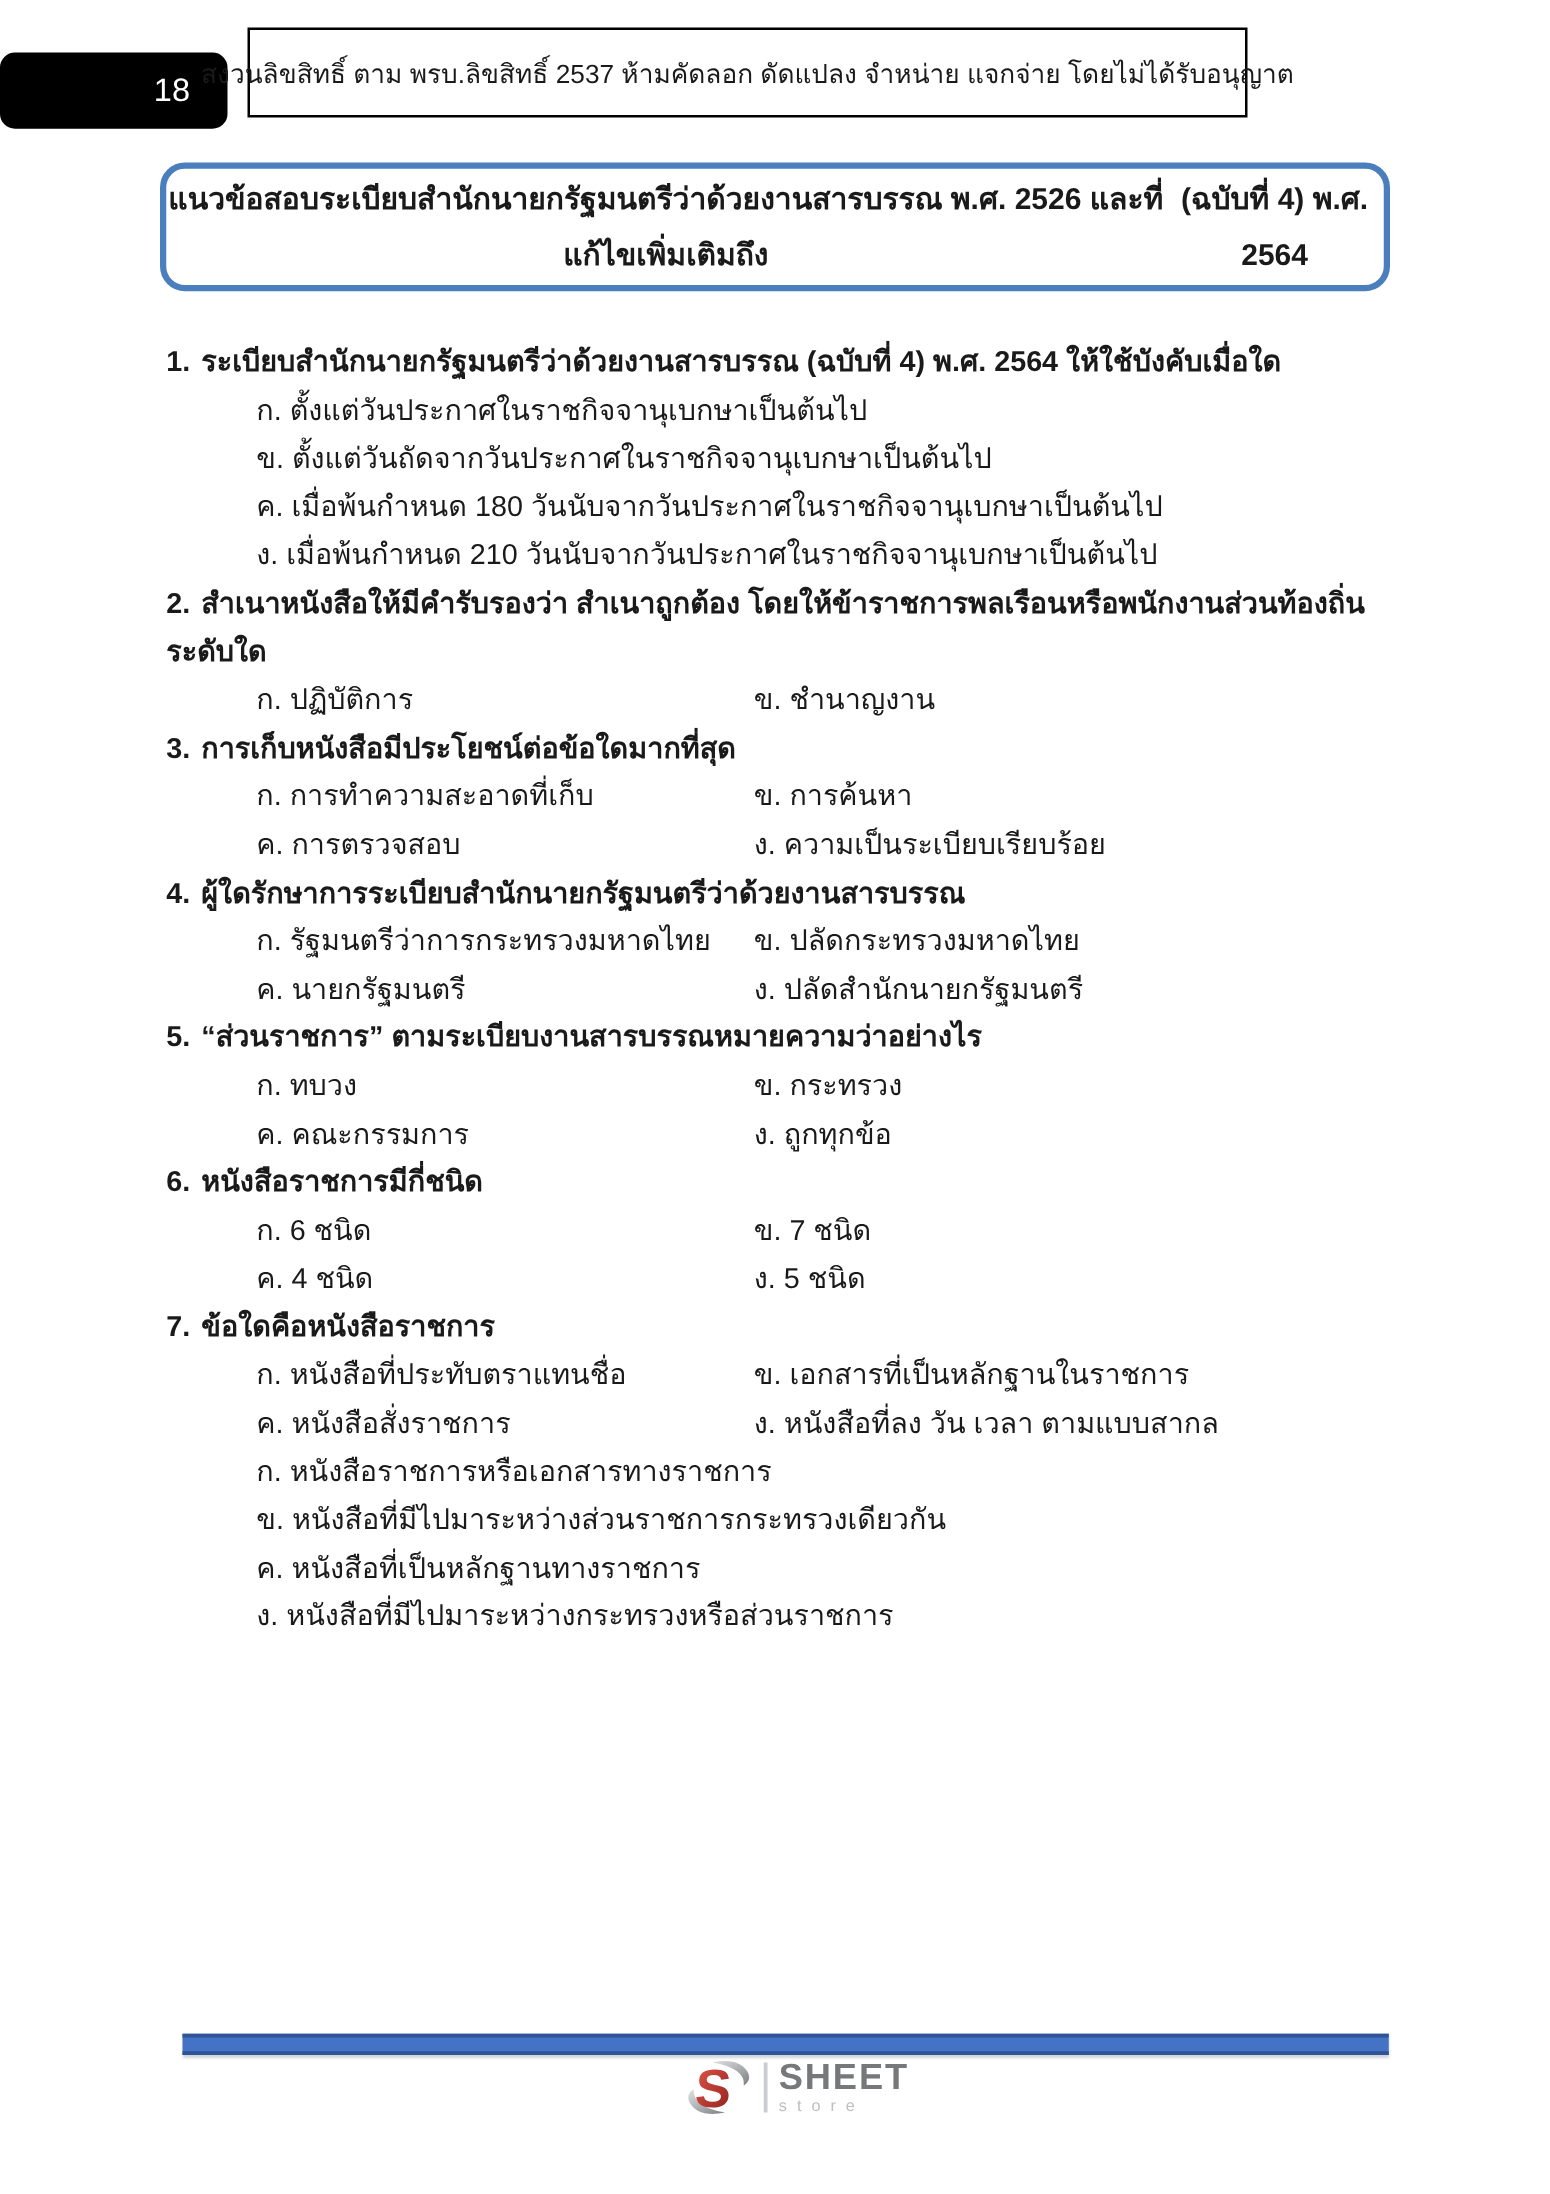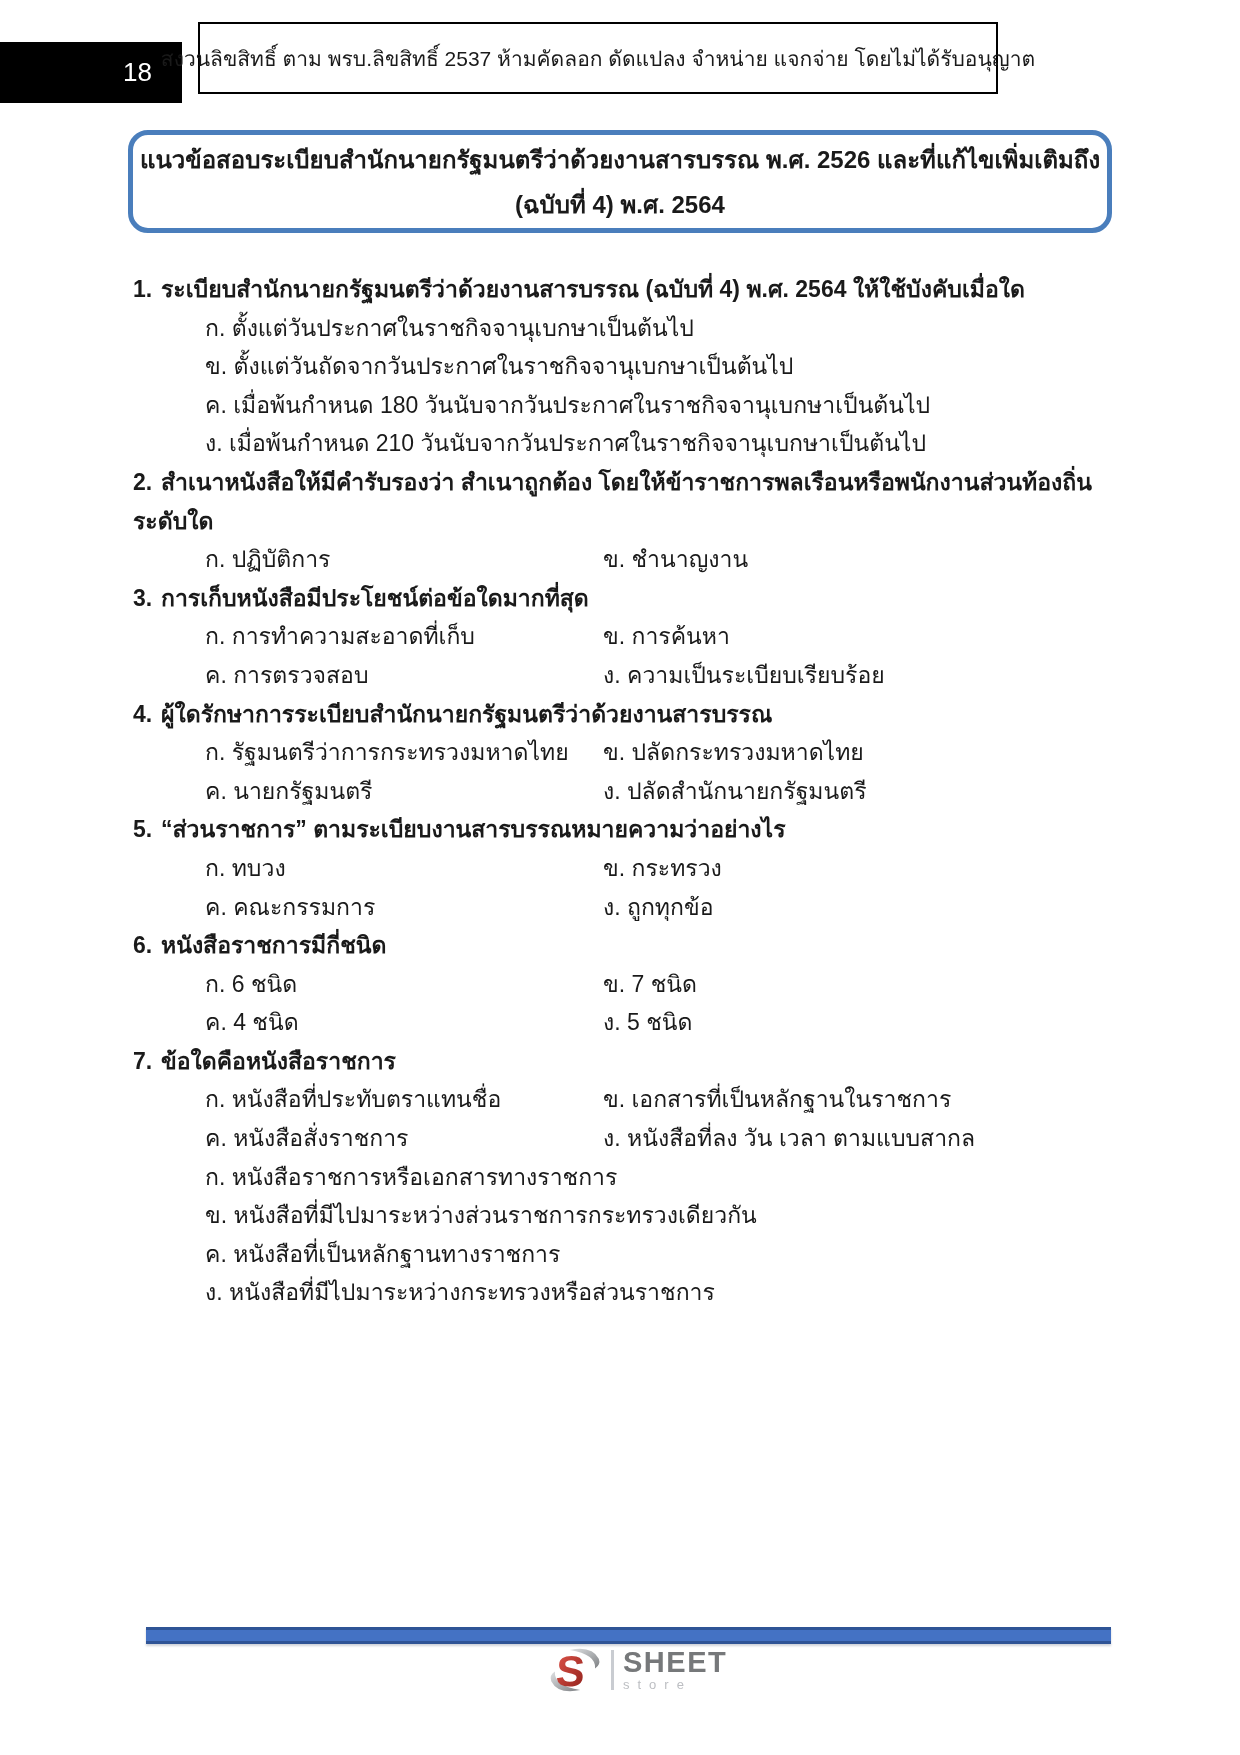--- a/index.html
+++ b/index.html
@@ -9,35 +9,36 @@
     color:#1a1a1a;
   }
   .page{position:absolute;inset:0;background:#fff;}
 
   
   .pageno{
     position:absolute;left:0;top:42px;width:182px;height:61px;
     background:#000;color:#fff;display:flex;align-items:center;
     justify-content:flex-end;padding-right:30px;box-sizing:border-box;
     font-size:26px;
+    border-radius:12px;
   }
 
   
   .copyright{
     position:absolute;left:198px;top:22px;width:800px;height:72px;
     border:2px solid #000;box-sizing:border-box;
     display:flex;align-items:center;justify-content:center;
     font-size:21px;white-space:nowrap;
   }
 
   
   .titlebox{
     position:absolute;left:128px;top:130px;width:984px;height:103px;
     border:5px solid #4a7ebc;border-radius:20px;box-sizing:border-box;
-    display:flex;flex-direction:column;align-items:center;justify-content:center;
+    display:flex;flex-direction:row;align-items:center;justify-content:center;
     font-weight:bold;font-size:24px;line-height:45px;text-align:center;
     background:#fff;
   }
 
   
   .content{
     position:absolute;left:133px;top:270px;width:980px;
     font-size:23px;
   }
   .q-line{height:38.6px;line-height:38.6px;position:relative;white-space:nowrap;}

